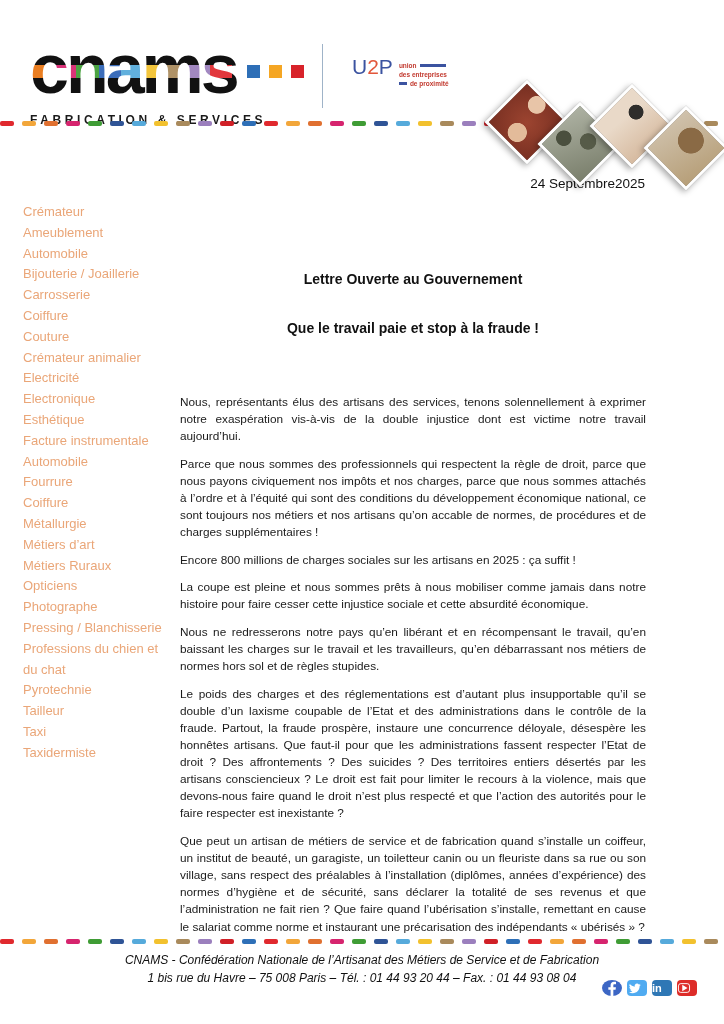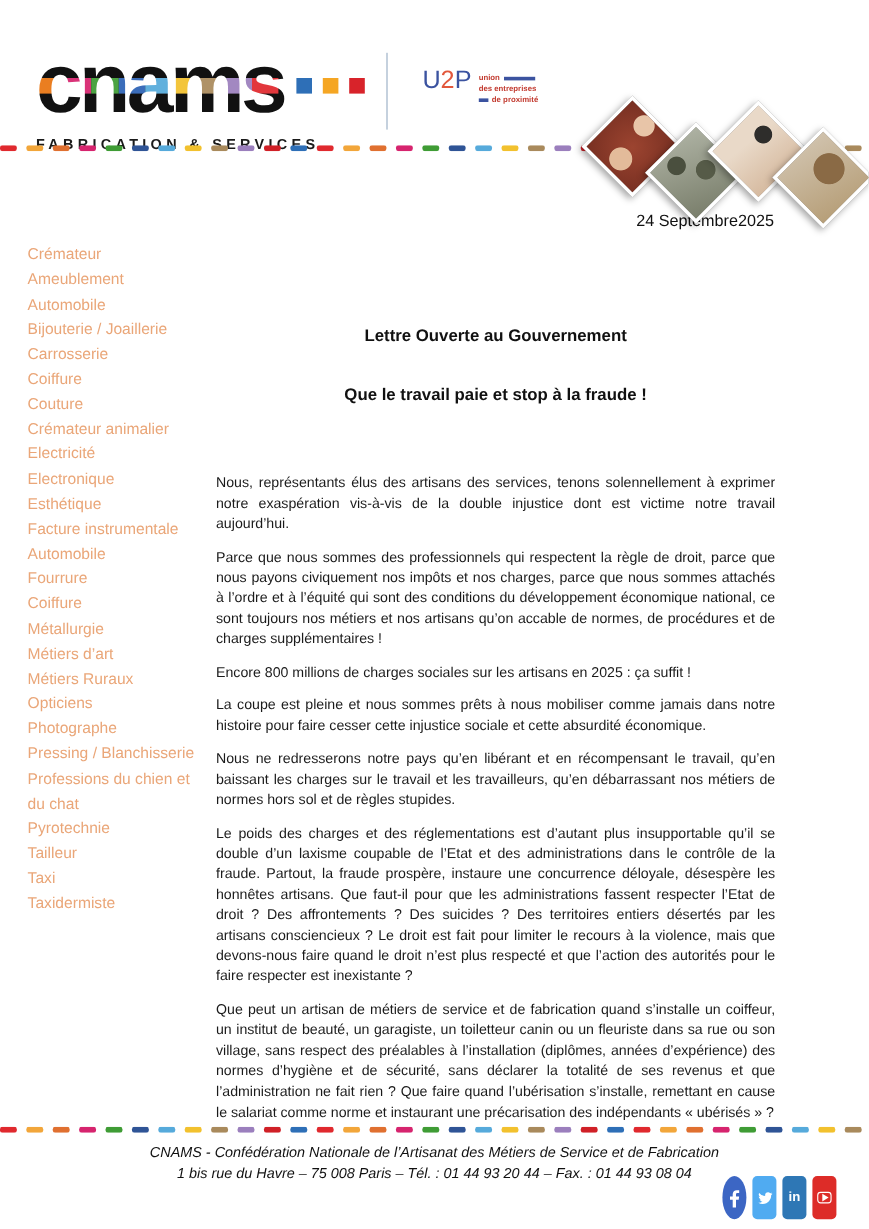--- a/index.html
+++ b/index.html
@@ -74,21 +74,21 @@
   .letter{position:absolute;left:180px;top:270px;width:466px;}
   .letter h1,.letter h2{margin:0;text-align:center;font-size:14px;font-weight:700;line-height:18px;color:#111;}
   .letter h1{margin-bottom:31px;}
   .letter h2{margin-bottom:57px;}
   .letter p{margin:0 0 10.5px 0;font-size:11.8px;line-height:17.1px;text-align:justify;color:#1a1a1a;}
 
   
   .footer-text{position:absolute;left:0;right:0;top:951px;text-align:center;font-style:italic;
     font-size:12px;line-height:18px;color:#111;}
   .social{position:absolute;right:27px;top:980px;display:flex;gap:5px;z-index:2;}
-  .social-icon{width:20px;height:36px;border-radius:4px;display:flex;align-items:center;justify-content:center;}
+  .social-icon{width:20px;height:16px;border-radius:4px;display:flex;align-items:center;}
   .social-icon.round{border-radius:50%;}
   .social-icon svg{display:block;}
   .social-icon .in-text{color:#fff;font-size:11px;font-weight:700;font-family:"Liberation Sans",sans-serif;}
 </style>
 </head>
 <body>
 
 <div class="page">
 
   <div class="cnams-logo">

